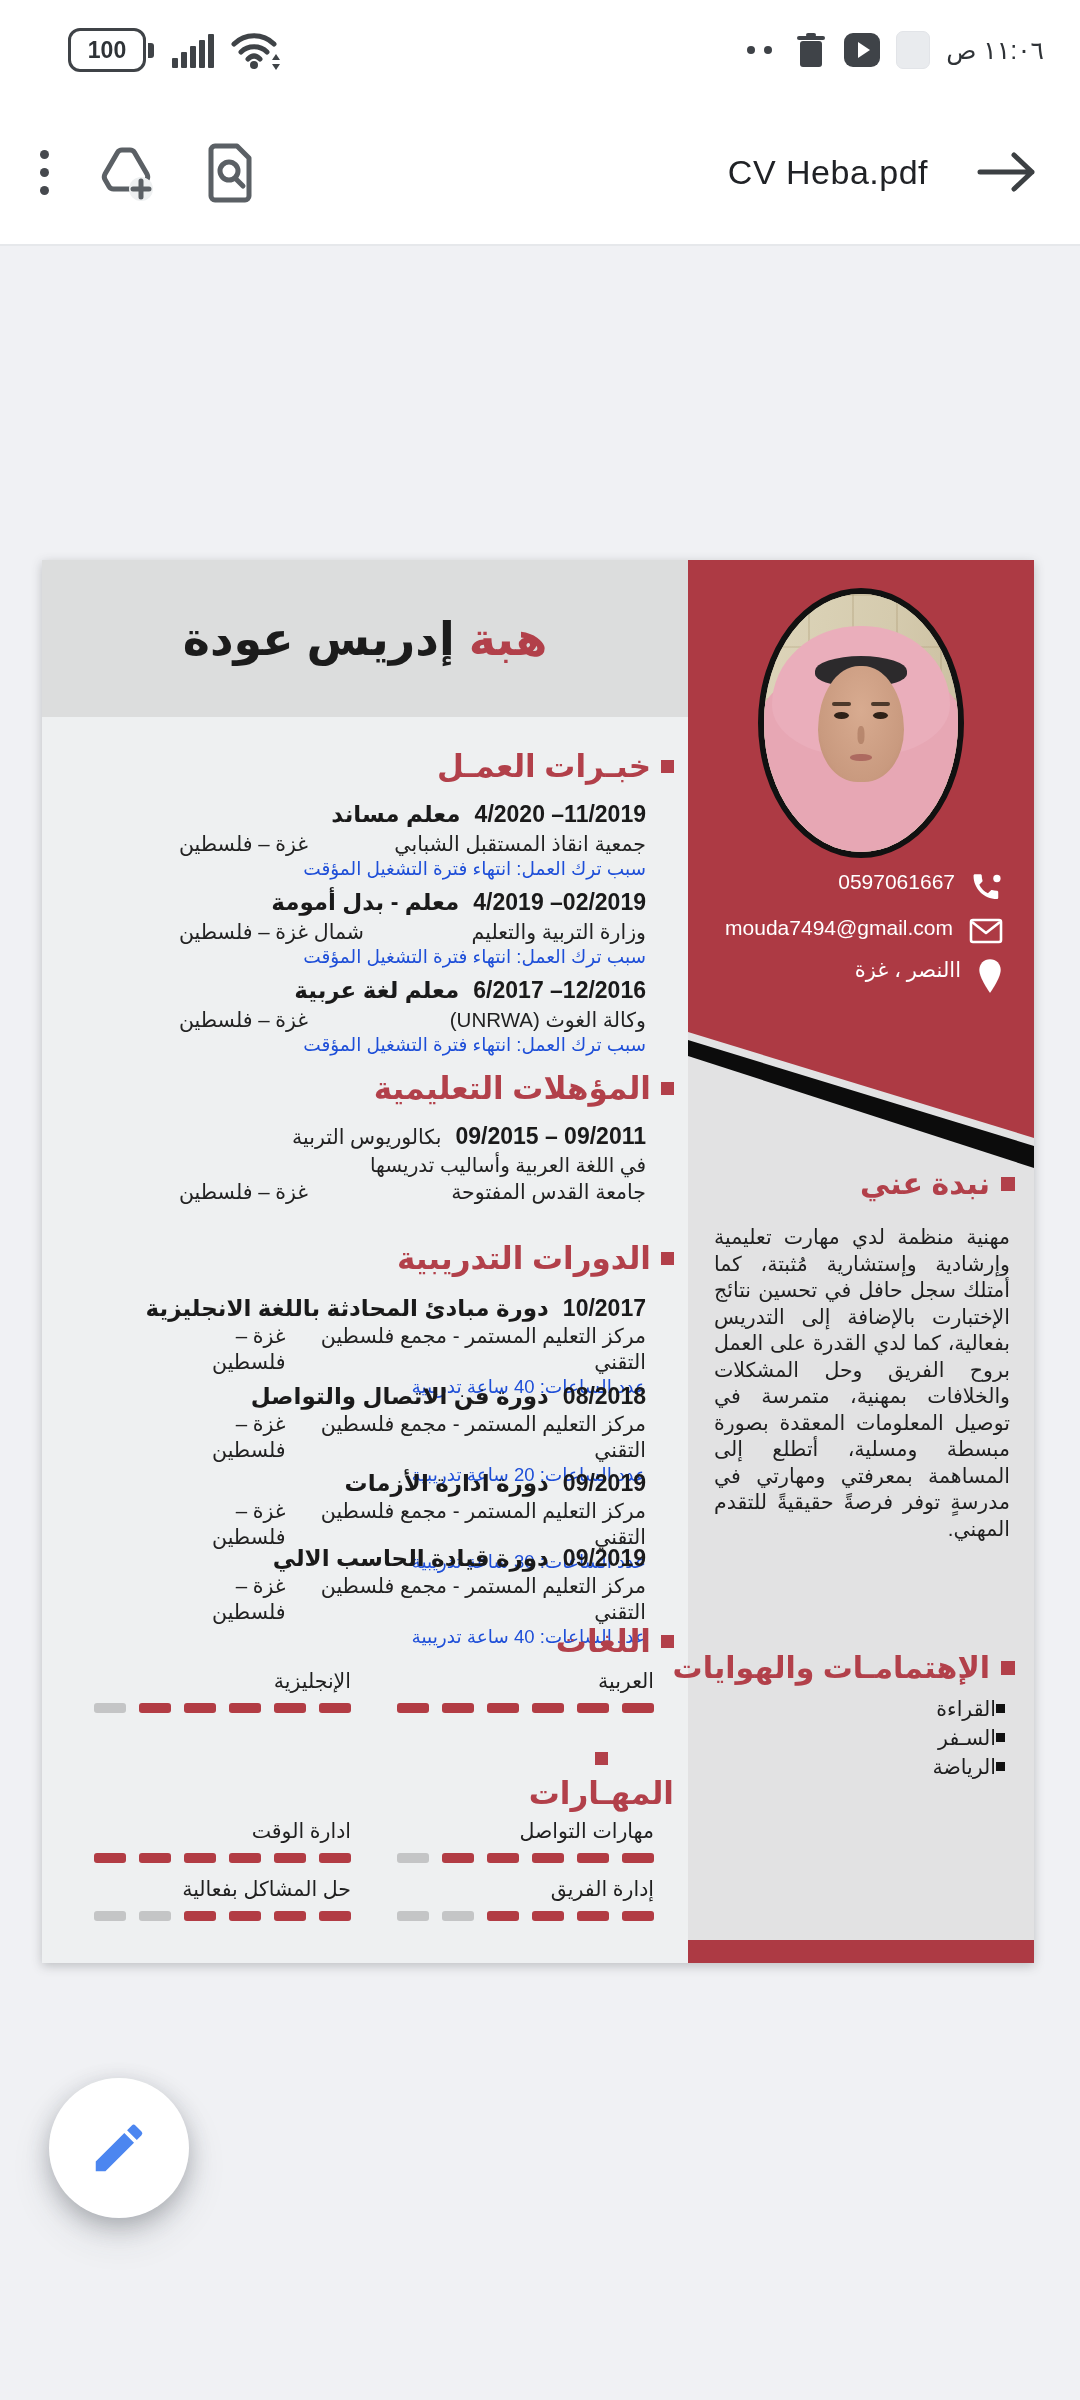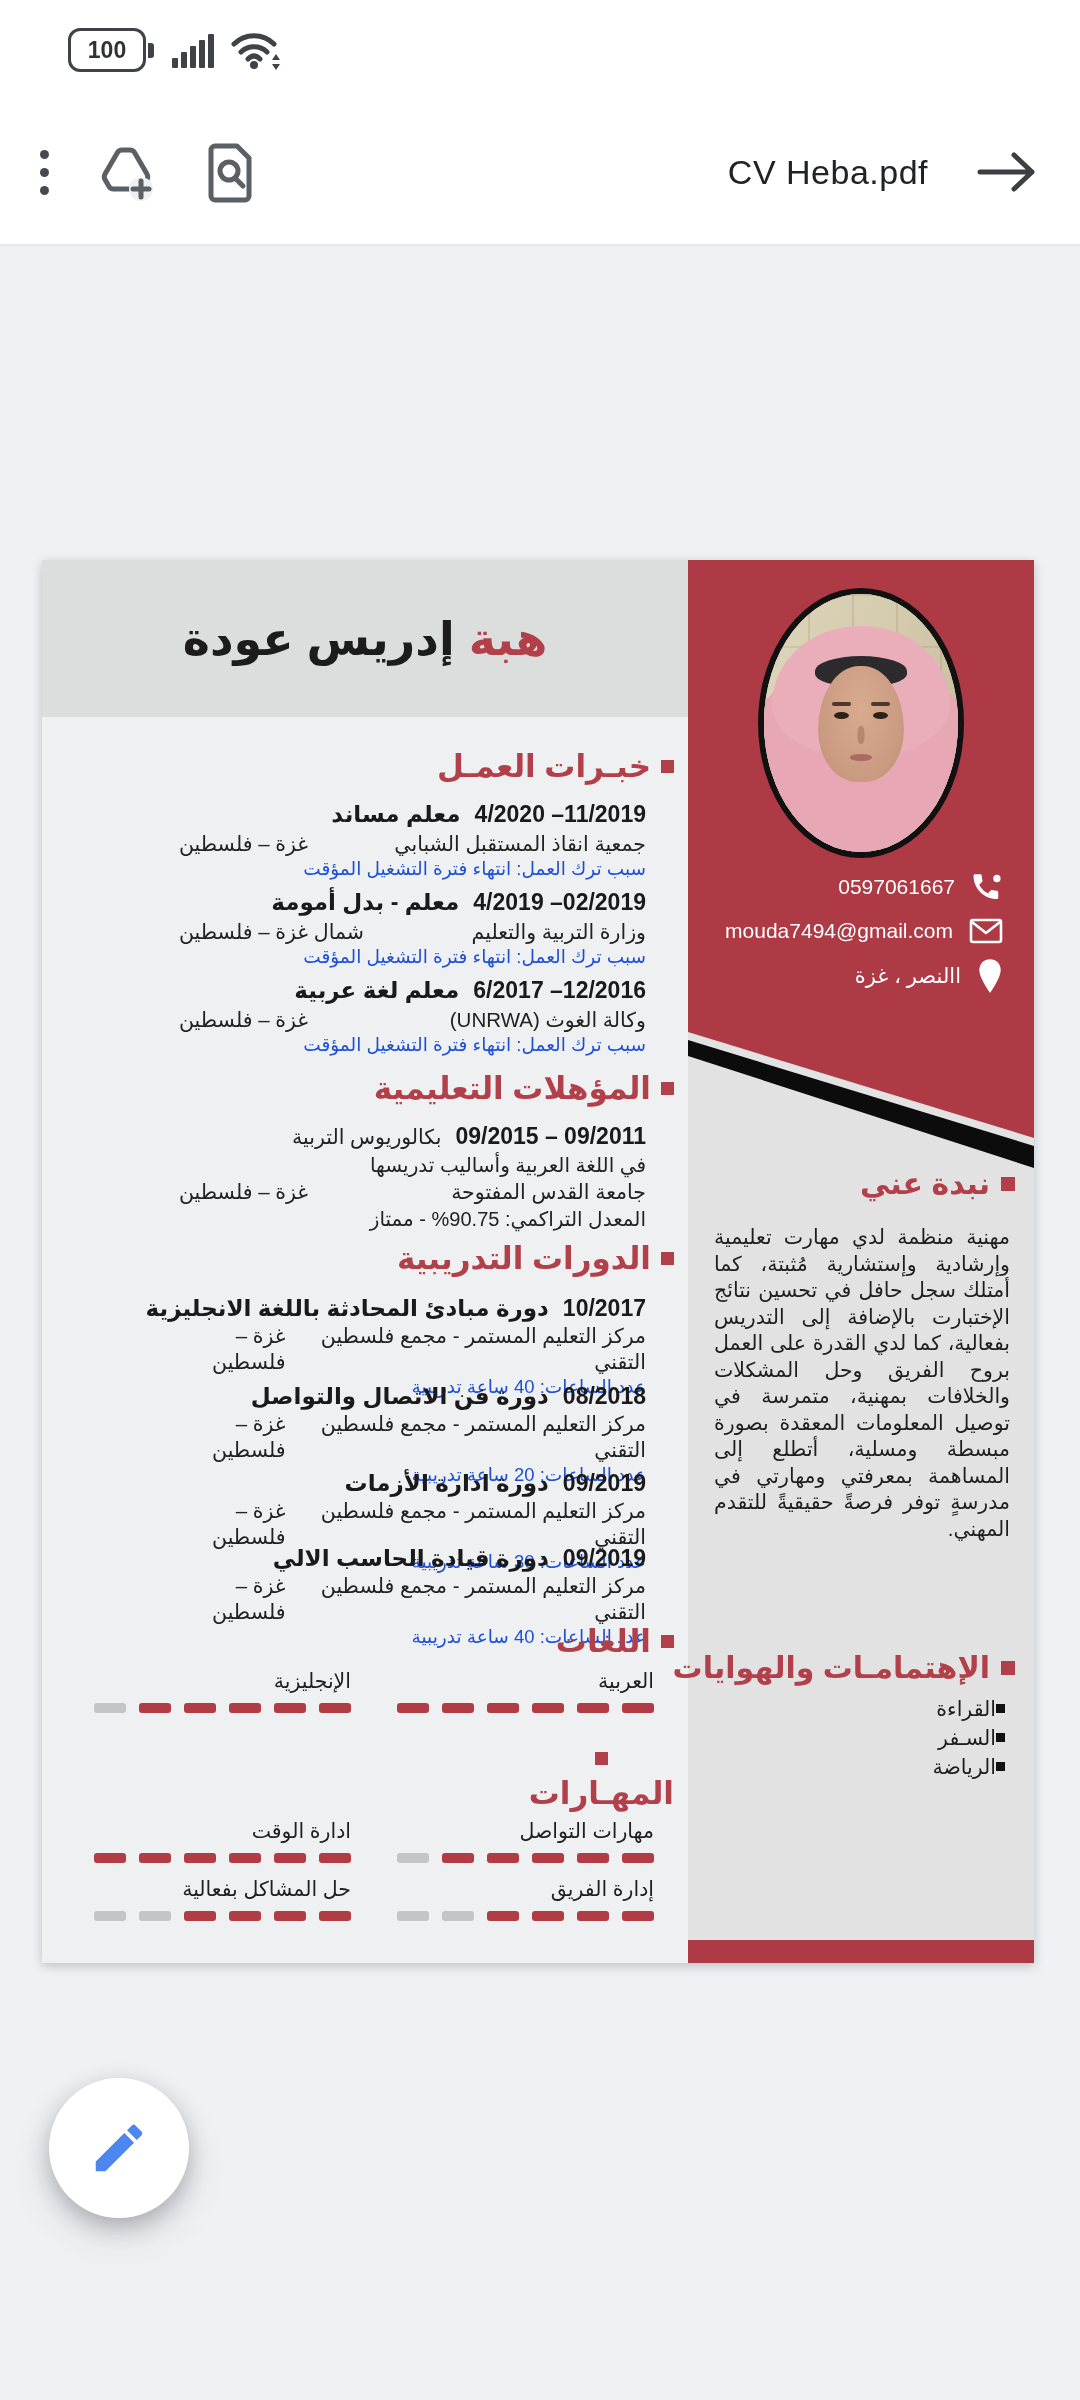--- a/index.html
+++ b/index.html
@@ -85,21 +85,21 @@
            border-radius:48% 48% 46% 46%/55% 55% 45% 45%;}
   .ph-eye{position:absolute;top:46px;width:15px;height:7px;background:#2e2118;border-radius:50%;}
   .ph-eye.l{left:16px;} .ph-eye.r{right:16px;}
   .ph-brow{position:absolute;top:36px;width:19px;height:4px;background:#4d392b;border-radius:2px;}
   .ph-brow.l{left:14px;} .ph-brow.r{right:14px;}
   .ph-nose{position:absolute;top:60px;left:50%;transform:translateX(-50%);width:7px;height:18px;
            background:rgba(150,100,75,.45);border-radius:40%;}
   .ph-lips{position:absolute;top:88px;left:50%;transform:translateX(-50%);width:22px;height:7px;
            background:#ad6a60;border-radius:45%;}
   .contacts{position:absolute;top:310px;right:30px;left:20px;display:flex;flex-direction:column;gap:12px;}
-  .c-row{display:flex;align-items:center;gap:15px;direction:rtl;justify-content:flex-start;}
+  .c-row{display:flex;gap:15px;direction:rtl;justify-content:flex-start;}
   .c-icon{flex:0 0 auto;display:flex;}
   .c-text{font-size:21px;color:#ffffff;direction:ltr;unicode-bidi:isolate;}
   .c-text.rtl{direction:rtl;}
   .side-sec-title{position:absolute;right:19px;display:flex;align-items:center;gap:11px;direction:rtl;white-space:nowrap;}
   .side-sec-title .sq{width:14px;height:14px;background:var(--accent,#b2404a);}
   .side-sec-title .txt{font-size:30px;font-weight:bold;color:var(--accent,#b2404a);}
   .about-text{position:absolute;top:664px;right:24px;left:26px;font-size:20.5px;line-height:26.5px;color:#1f1f1f;
               text-align:justify;direction:rtl;}
   .int-list{position:absolute;top:1134px;right:29px;display:flex;flex-direction:column;}
   .int-item{display:flex;align-items:center;direction:rtl;line-height:29px;}
@@ -132,20 +132,36 @@
         <rect x="38" y="4" width="6" height="34" rx="1" fill="#3f4347"></rect>
       </svg>
       <svg width="52" height="44" viewBox="0 0 52 44">
         <path d="M4 16 C15 5 33 5 44 16" fill="none" stroke="#3f4347" stroke-width="5" stroke-linecap="round"></path>
         <path d="M11 24 C18 17 30 17 37 24" fill="none" stroke="#3f4347" stroke-width="5" stroke-linecap="round"></path>
         <path d="M18 31 C22 27 26 27 30 31" fill="none" stroke="#3f4347" stroke-width="5" stroke-linecap="round"></path>
         <circle cx="24" cy="37" r="4" fill="#3f4347"></circle>
         <path d="M42 32 l4 -6 l4 6 z" fill="#3f4347"></path>
         <path d="M42 36 l4 6 l4 -6 z" fill="#3f4347"></path>
       </svg>
+    </div>
+    <div class="sb-right">
+      <span class="sb-dots">
+          <i></i>
+          <i></i>
+        </span>
+      <svg width="34" height="38" viewBox="0 0 34 38">
+        <rect x="6" y="10" width="22" height="26" rx="3" fill="#3f4348"></rect>
+        <rect x="3" y="5" width="28" height="4" rx="2" fill="#3f4348"></rect>
+        <rect x="12" y="2" width="10" height="4" rx="2" fill="#3f4348"></rect>
+      </svg>
+      <span class="yt-box">
+          <span class="yt-play"></span>
+        </span>
+      <span class="faint-box"></span>
+      <span class="sb-time">١١:٠٦ ص</span>
     </div>
   </div>
 
   <div class="toolbar">
     <button class="tb-btn">
       <span class="kebab">
           <i></i>
           <i></i>
           <i></i>
         </span>
@@ -233,21 +249,20 @@
         <div class="entry" style="top:560px;">
           <div class="e-line1">
             <span class="e-date">09/2015 – 09/2011</span>
             <span class="e-org">بكالوريوس التربية</span>
           </div>
           <div class="edu-detail">في اللغة العربية وأساليب تدريسها</div>
           <div class="e-line2" style="line-height:28px;">
             <span class="e-org">جامعة القدس المفتوحة</span>
             <span class="e-loc">غزة – فلسطين</span>
           </div>
-          <div class="e-gpa">المعدل التراكمي: 90.75% - ممتاز</div>
         </div>
 
         <div class="sec-title" style="top:680px;">
           <span class="sq"></span>
           <span class="txt">الدورات التدريبية</span>
         </div>
 
         <div class="entry" style="top:733px;">
           <div class="e-line1" style="line-height:30px;">
             <span class="e-date">10/2017</span>

